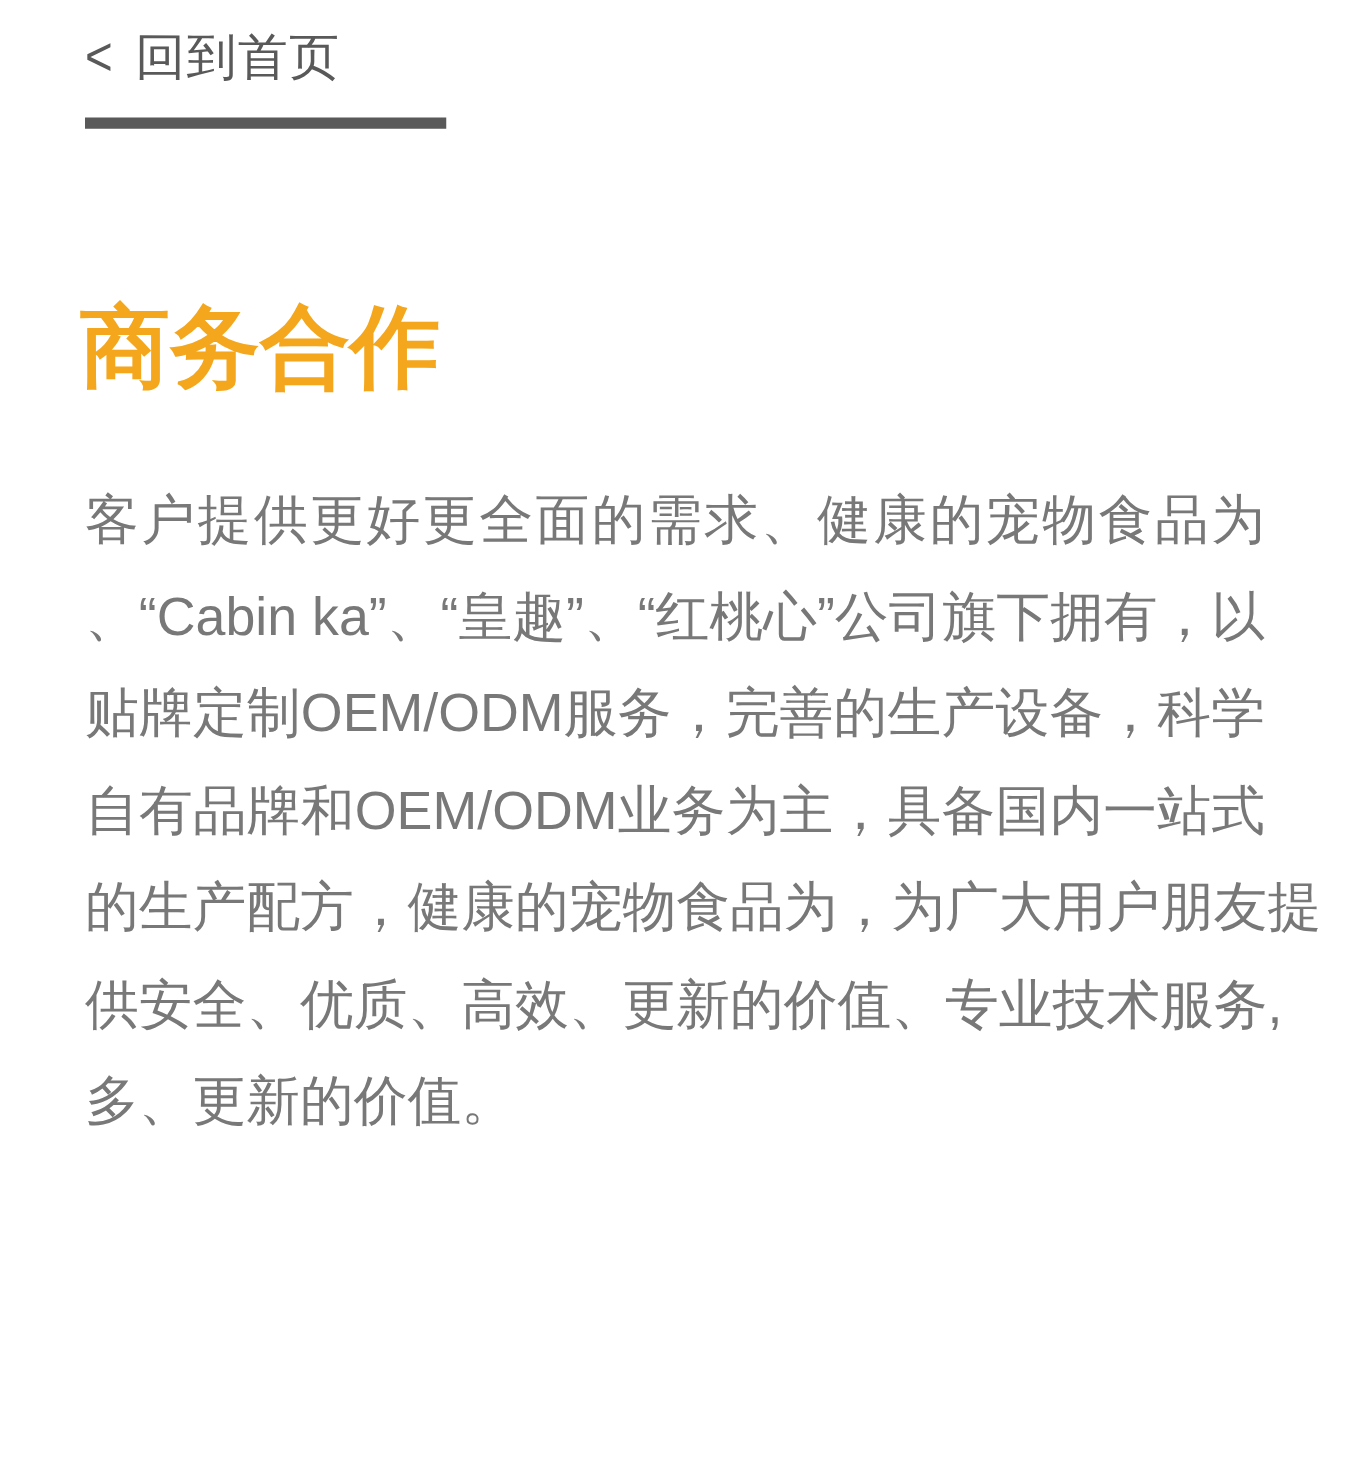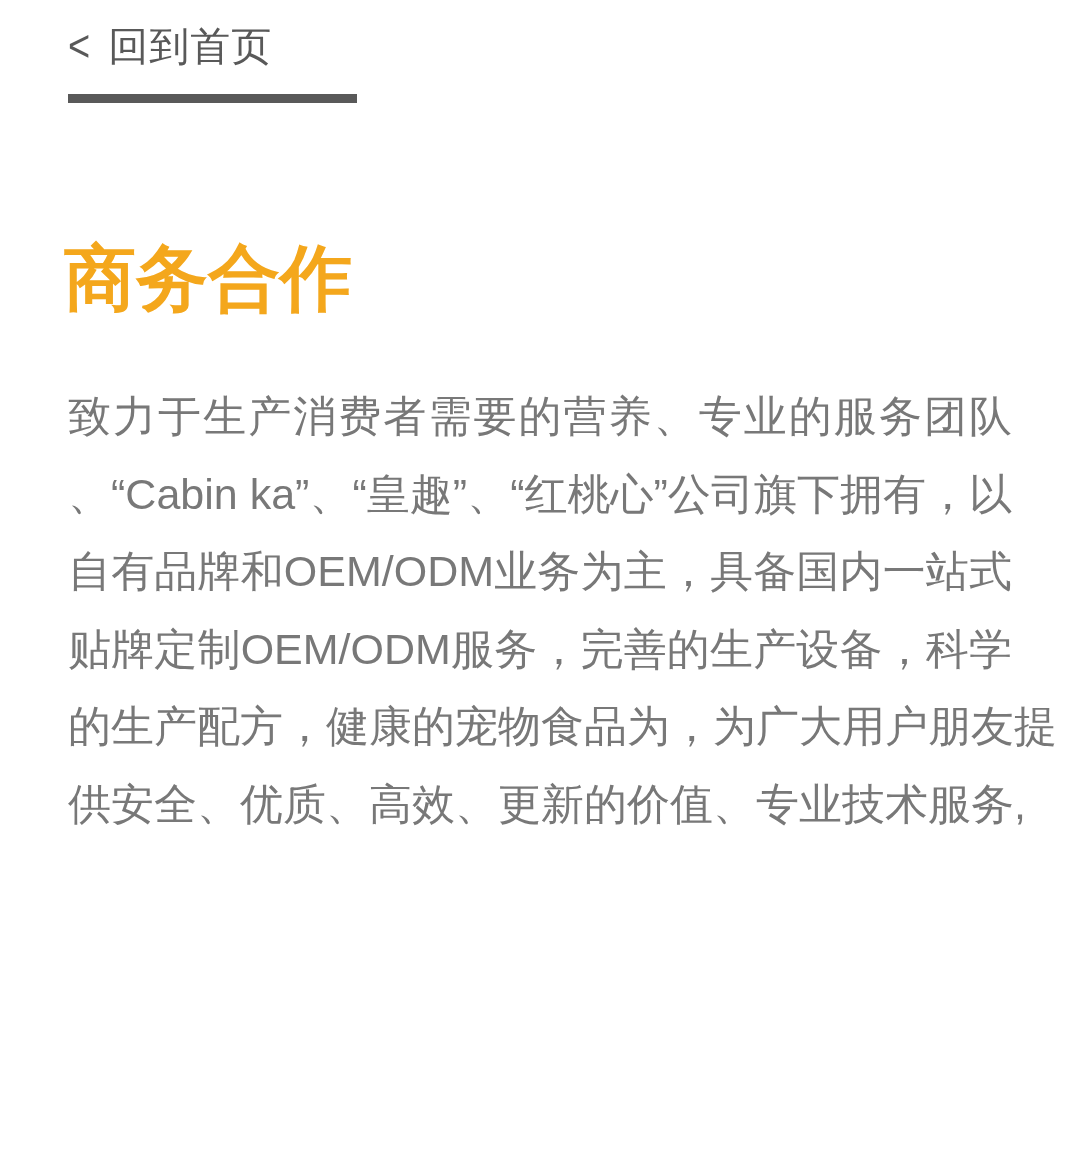--- a/index.html
+++ b/index.html
@@ -78,21 +78,22 @@
   <a class="back-link">
     <span class="back-chevron">&lt;</span>
     <span class="back-label">回到首页</span>
   </a>
 
   <div class="header-rule"></div>
 
   <h1 class="page-title">商务合作</h1>
 
   <div class="article-body">
-    <div class="body-line">致力于生产消费者需要的营养、专业的服务团队</div>
+    <div class="body-line">客户提供更好更全面的需求、健康的宠物食品为</div>
     <div class="body-line">、“Cabin ka”、“皇趣”、“红桃心”公司旗下拥有，以</div>
+    <div class="body-line">贴牌定制OEM/ODM服务，完善的生产设备，科学</div>
     <div class="body-line">自有品牌和OEM/ODM业务为主，具备国内一站式</div>
-    <div class="body-line">贴牌定制OEM/ODM服务，完善的生产设备，科学</div>
     <div class="body-line">的生产配方，健康的宠物食品为，为广大用户朋友提</div>
     <div class="body-line">供安全、优质、高效、更新的价值、专业技术服务,</div>
+    <div class="body-line">多、更新的价值。</div>
   </div>
 
 </div>
 
 </body></html>

